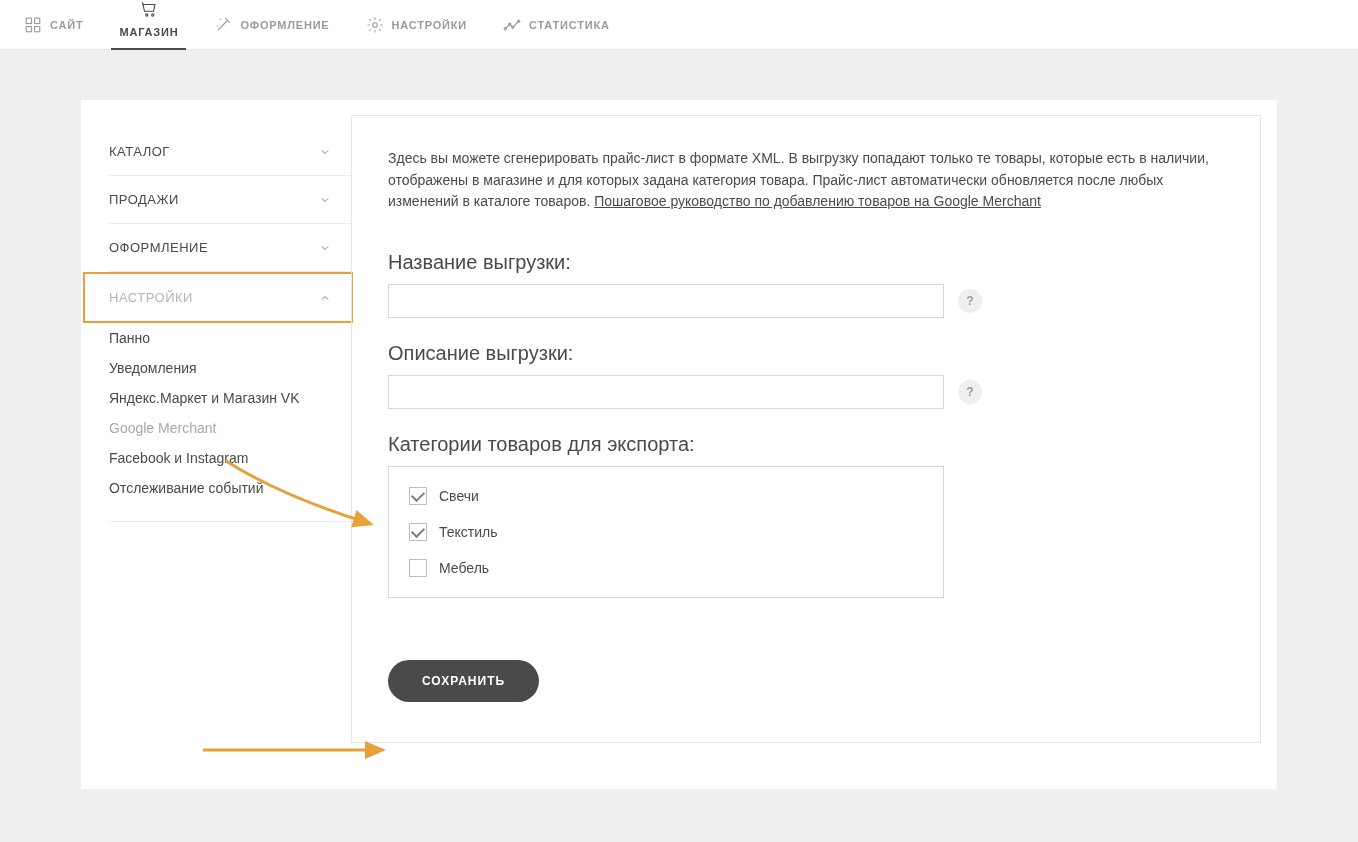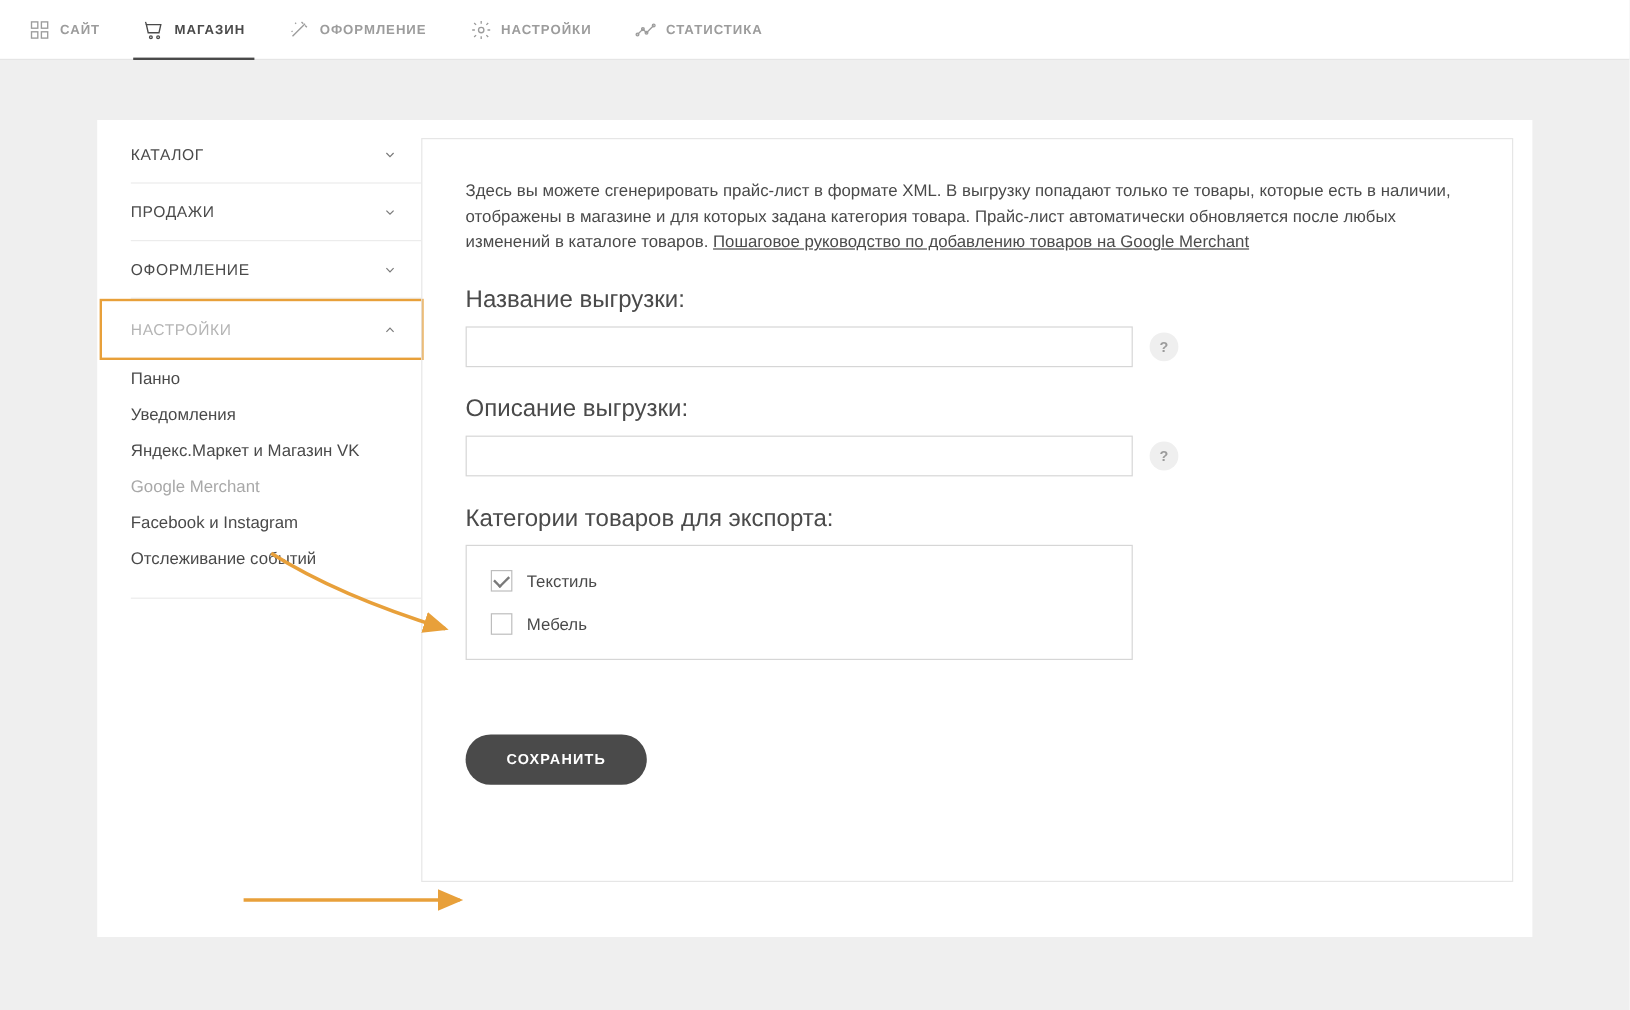--- a/index.html
+++ b/index.html
@@ -26,20 +26,21 @@
     font-size: 11px;
     letter-spacing: 0.8px;
     color: #9c9c9c;
     cursor: pointer;
     height: 50px;
     position: relative;
     font-weight: 600;
   }
   .topnav-item.active {
     color: #4a4a4a;
+    flex-direction: column;
   }
   .topnav-item.active::after {
     content: "";
     position: absolute;
     bottom: 0;
     left: -8px;
     right: -8px;
     height: 2px;
     background: #4a4a4a;
   }
@@ -52,21 +53,21 @@
     margin: 50px auto 0;
     background: #fff;
     display: flex;
     min-height: 680px;
     padding-bottom: 30px;
   }
 
   
   .sidebar {
     width: 270px;
-    padding: 5px 0 20px 28px;
+    padding: 28px 0 20px 28px;
     flex-shrink: 0;
   }
   .side-sec {
     border-bottom: 1px solid #ececec;
   }
   .side-sec-header {
     display: flex;
     justify-content: space-between;
     align-items: center;
     padding: 16px 20px 16px 0;
@@ -104,21 +105,21 @@
   }
   .panel {
     border: 1px solid #e6e6e6;
     padding: 32px 36px 40px 36px;
     min-height: 620px;
   }
   .intro {
     font-size: 14px;
     line-height: 1.55;
     color: #4a4a4a;
-    margin-bottom: 26px;
+    margin-bottom: 38px;
   }
   .intro a {
     color: #4a4a4a;
     text-decoration: underline;
   }
   .field { margin-bottom: 24px; }
   .field-label {
     display: block;
     font-size: 20px;
     color: #4a4a4a;
@@ -338,20 +339,24 @@
           <input class="text-input" type="text" value="" style="">
           <span class="help-btn">?</span>
         </div>
       </div>
 
       <div class="field">
         <label class="field-label">Категории товаров для экспорта:</label>
         <div class="cat-box">
           <div class="check-row">
             <span class="chk checked"></span>
+            <span>Свечи</span>
+          </div>
+          <div class="check-row">
+            <span class="chk checked"></span>
             <span>Текстиль</span>
           </div>
           <div class="check-row">
             <span class="chk"></span>
             <span>Мебель</span>
           </div>
         </div>
       </div>
 
 

